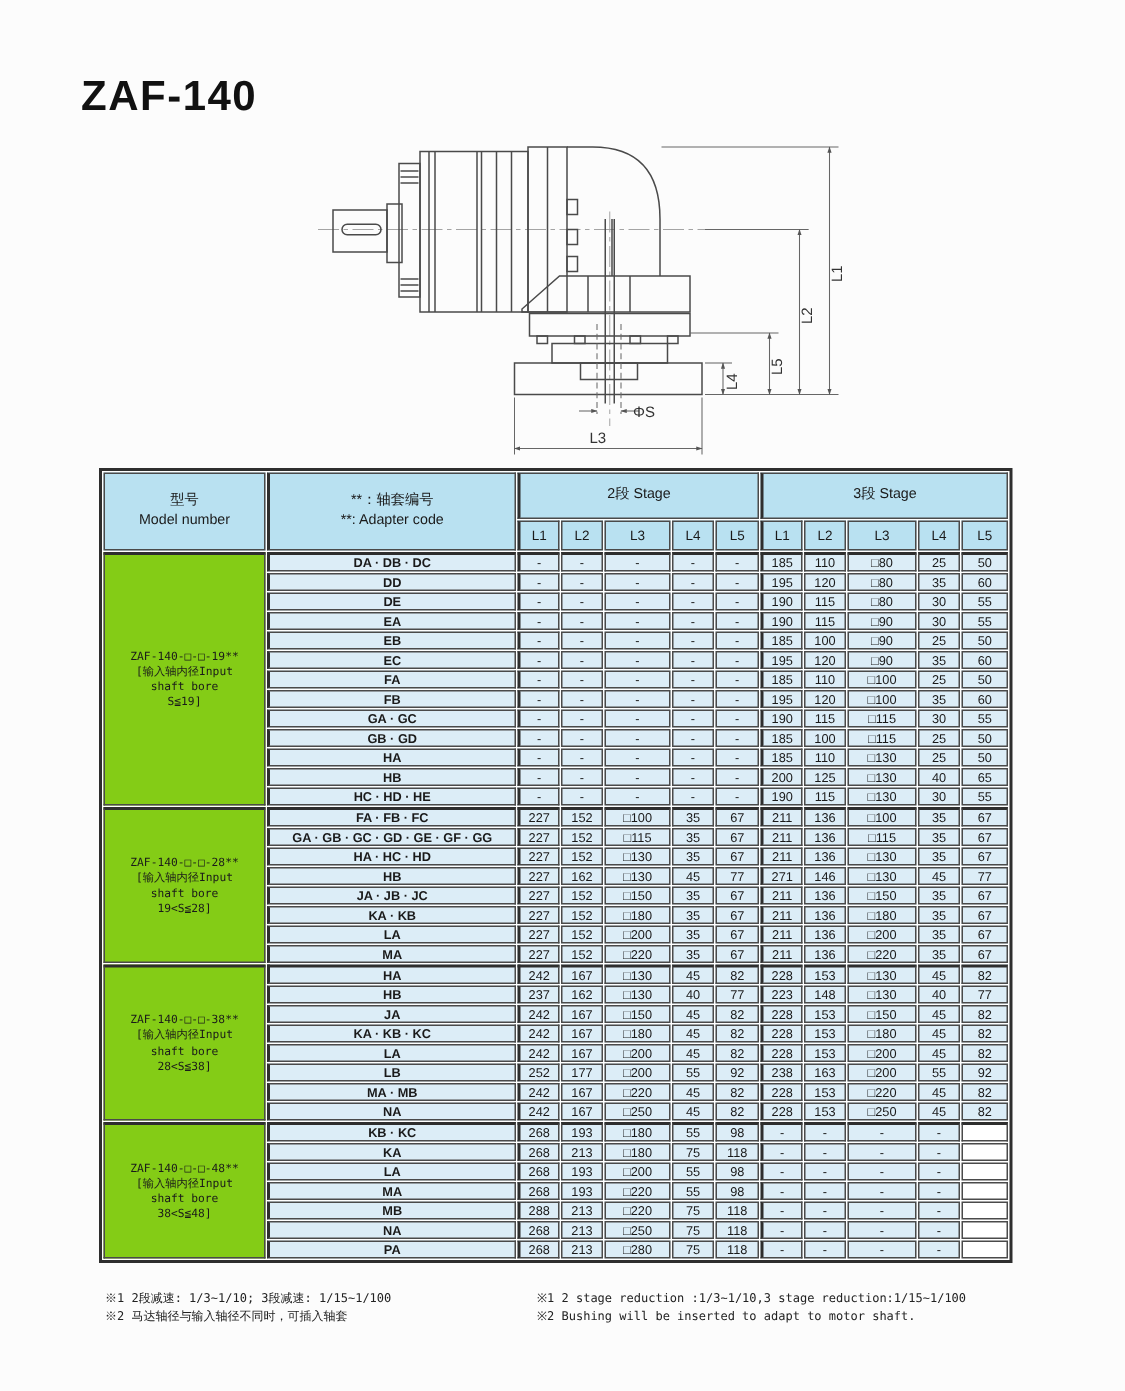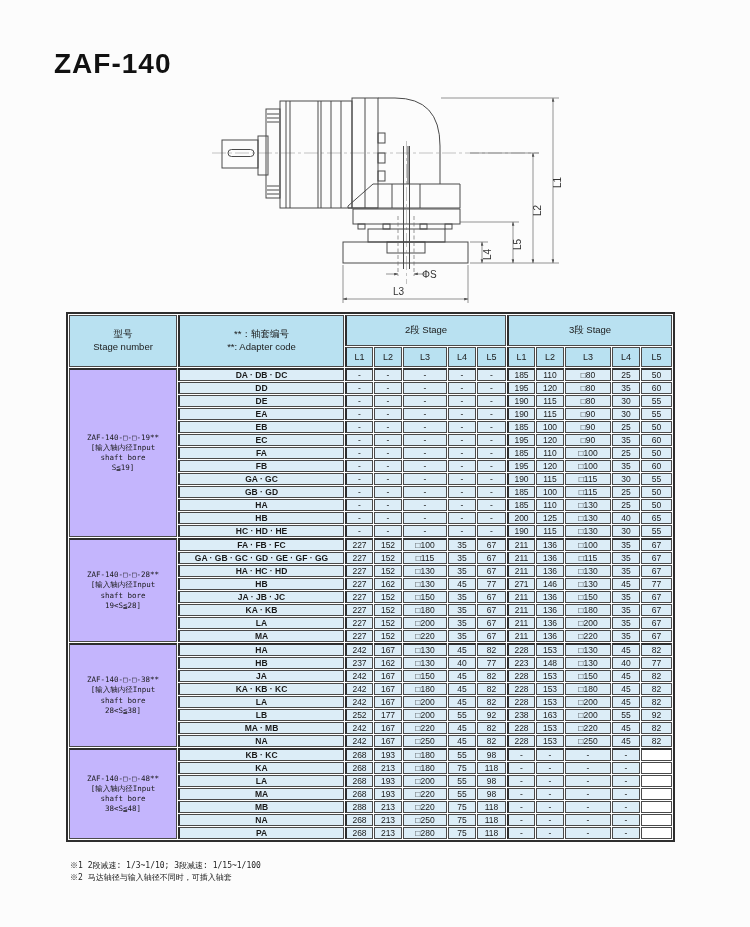--- a/index.html
+++ b/index.html
@@ -21,21 +21,21 @@
   }
   .spec th,.spec td{
     border:1px solid #4a4a4a;box-sizing:border-box;padding:0;
     text-align:center;vertical-align:middle;overflow:hidden;white-space:nowrap;
   }
   .spec thead th{background:#b9e1f1;font-weight:normal;font-size:9.5px;line-height:1.35;}
   .spec thead tr.r1 th{height:31px;}
   .spec thead tr.r2 th{height:20px;font-size:9px;}
   .spec td{background:#dcedf7;height:10.5px;font-size:8.5px;line-height:10px;}
   .spec td.model-cell{
-    background:#c4b5fd;font-family:"DejaVu Sans Mono",monospace;
+    background:#84cc16;font-family:"DejaVu Sans Mono",monospace;
     font-size:7.5px;line-height:1.35;white-space:normal;
   }
   .spec td.adapter-cell{font-size:8.5px;font-weight:bold;}
   .spec td.blank{background:#fff;}
   .thickL{border-left-width:2.5px !important;border-left-color:#2e2e2e !important;}
   .group-top{border-top-width:2px !important;border-top-color:#2e2e2e !important;}
 
   .footnote{
     position:absolute;top:849px;font-family:"DejaVu Sans Mono",monospace;
     font-size:8px;line-height:1.55;color:#222;white-space:nowrap;margin-top:11px;
@@ -159,21 +159,21 @@
     <col style="width:28px">
       <col style="width:28px">
       <col style="width:46px">
       <col style="width:28px">
       <col style="width:31px">
   </colgroup>
   <thead>
     <tr class="r1">
       <th rowspan="2">
         <div>型号</div>
-        <div>Stage number</div>
+        <div>Model number</div>
       </th>
       <th rowspan="2" class="thickL">
         <div>**：轴套编号</div>
         <div>**: Adapter code</div>
       </th>
       <th colspan="5" class="thickL">2段 Stage</th>
       <th colspan="5" class="thickL">3段 Stage</th>
     </tr>
     <tr class="r2">
       <th class="thickL">L1</th>
@@ -682,13 +682,15 @@
         <td class=" blank"></td>
       </tr>
     </tbody>
 </table>
 
 <div class="footnote zh">
   <div>※1 2段减速: 1/3~1/10; 3段减速: 1/15~1/100</div>
   <div>※2 马达轴径与输入轴径不同时，可插入轴套</div>
 </div>
 <div class="footnote en">
+  <div>※1 2 stage reduction :1/3~1/10,3 stage reduction:1/15~1/100</div>
+  <div>※2 Bushing will be inserted to adapt to motor shaft.</div>
 </div>
 
 </body></html>

